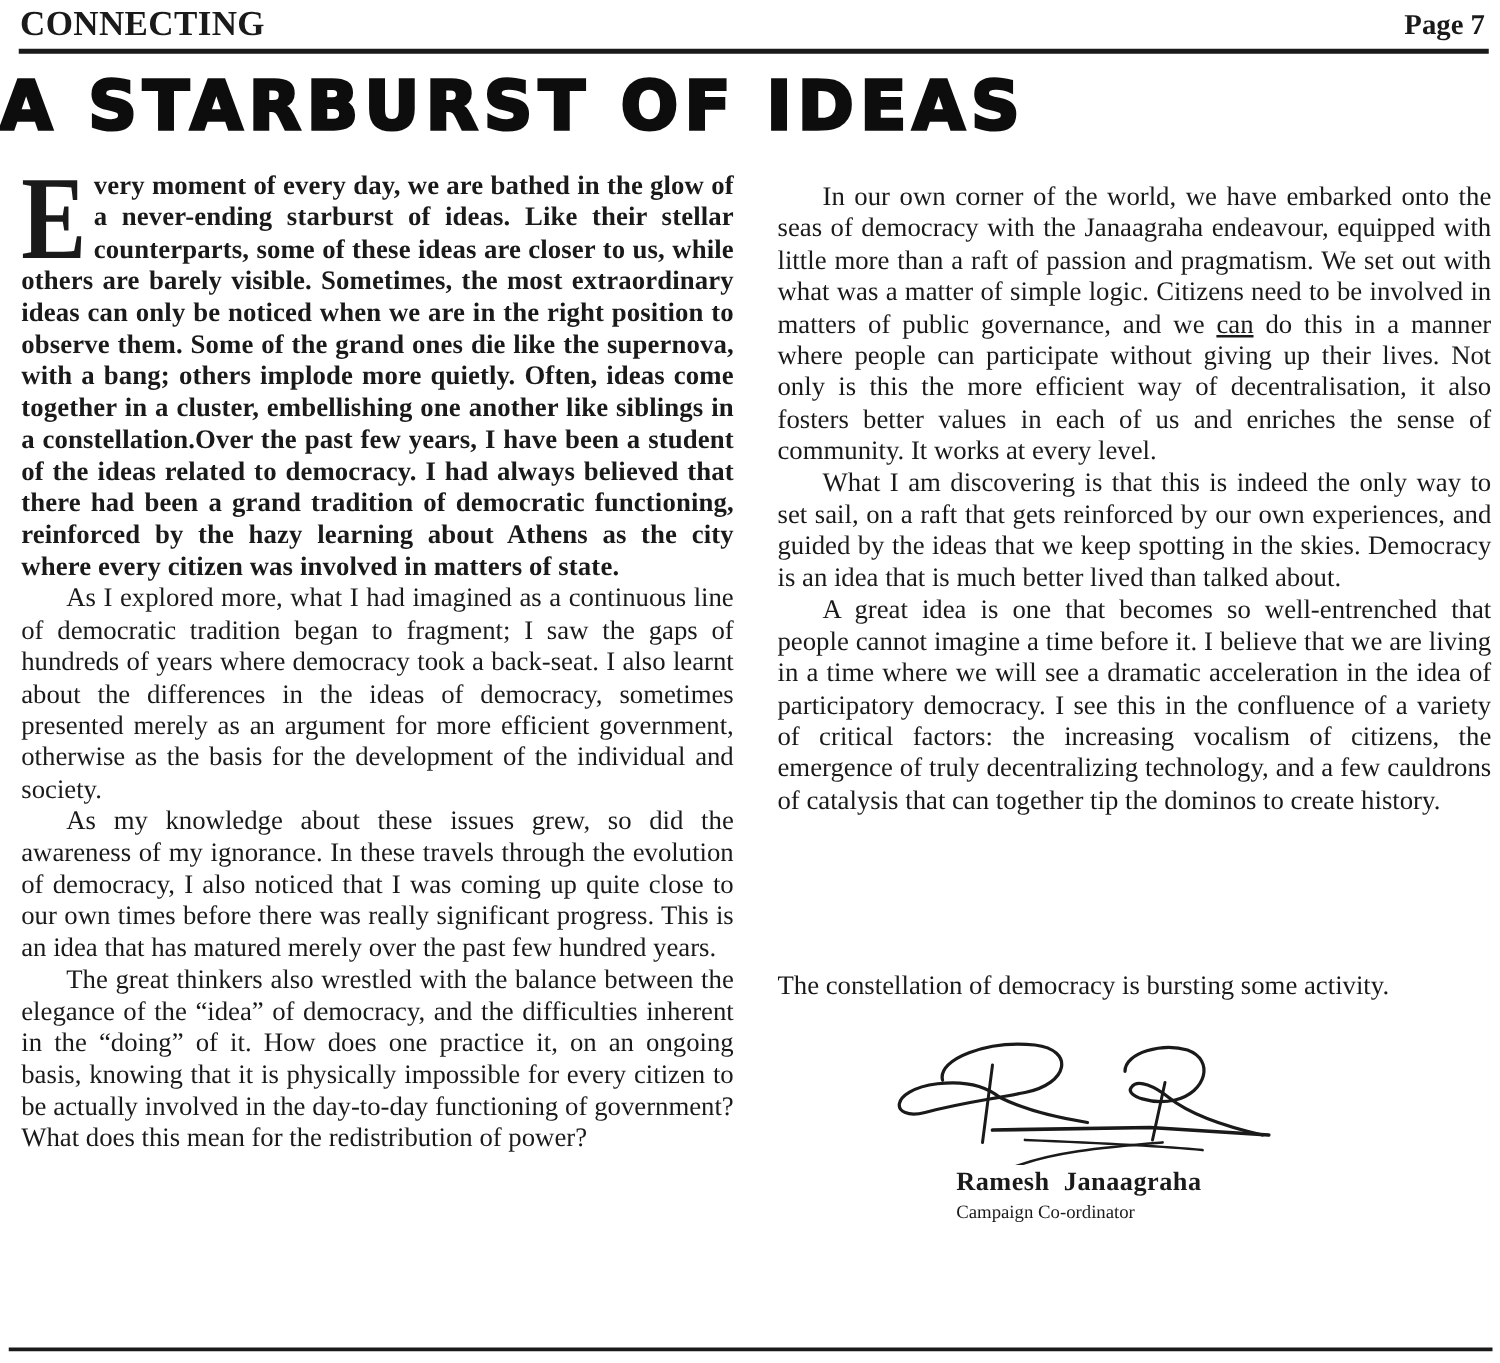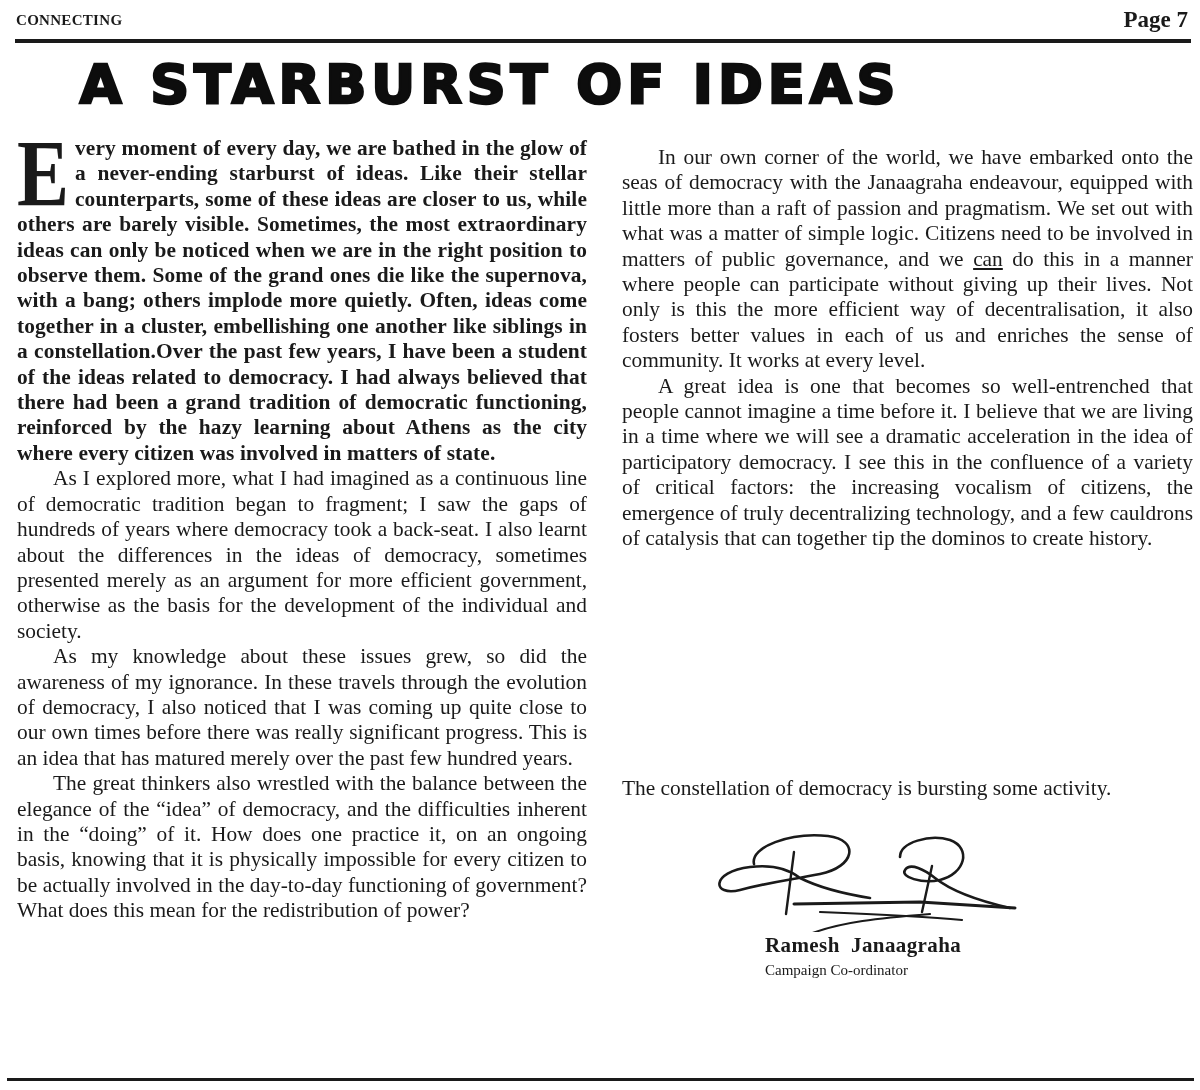--- a/index.html
+++ b/index.html
@@ -12,21 +12,21 @@
       height: 1090px;
       position: relative;
       overflow: hidden;
       color: #1a1a1a;
       font-family: "Liberation Serif", "DejaVu Serif", serif;
     }
     .header-left {
       position: absolute;
       left: 16px;
       top: 6px;
-      font-size: 15px;
+      font-size: 28px;
       font-weight: bold;
       letter-spacing: 0.3px;
       line-height: 28px;
     }
     .header-right {
       position: absolute;
       right: 12px;
       top: 6px;
       font-size: 23px;
       font-weight: bold;
@@ -46,21 +46,21 @@
       top: 1078px;
       width: 1187px;
       height: 3px;
       background: #1a1a1a;
     }
     .title {
       position: absolute;
       left: 0;
       top: 52px;
       width: 980px;
-      text-align: center;
+      text-align: left;
       font-family: "DejaVu Sans", sans-serif;
       font-weight: 900;
       font-size: 54px;
       line-height: 66px;
       letter-spacing: 5px;
       color: #0d0d0d;
       -webkit-text-stroke: 2.6px #0d0d0d;
       transform: scaleY(1.0);
     }
     .col {
@@ -148,20 +148,21 @@
 
 <div class="col col-left">
   <p class="lead"><span class="dropcap">E</span><span>very moment of every day, we are bathed in the glow of a never-ending starburst of ideas.  Like their stellar counterparts, some of these ideas are closer to us, while others are barely visible.  Sometimes, the most extraordinary ideas can only be noticed when we are in the right position to observe them.  Some of the grand ones die like the supernova, with a bang; others implode more quietly.  Often, ideas come together in a cluster, embellishing one another like siblings in a constellation.Over the past few years, I have been a student of the ideas related to democracy.  I had always believed that there had been a grand tradition of democratic functioning, reinforced by the hazy learning about Athens as the city where every citizen was involved in matters of state.</span></p>
   <p>As I explored more, what I had imagined as a continuous line of democratic tradition began to fragment; I saw the gaps of hundreds of years where democracy took a back-seat.  I also learnt about the differences in the ideas of democracy, sometimes presented merely as an argument for more efficient government, otherwise as the basis for the development of the individual and society.</p>
   <p>As my knowledge about these issues grew, so did the awareness of my ignorance.  In these travels through the evolution of democracy, I also noticed that I was coming up quite close to our own times before there was really significant progress.  This is an idea that has matured merely over the past few hundred years.</p>
   <p>The great thinkers also wrestled with the balance between the elegance of the “idea” of democracy, and the difficulties inherent in the “doing” of it.  How does one practice it, on an ongoing basis, knowing that it is physically impossible for every citizen to be actually involved in the day-to-day functioning of government?  What does this mean for the redistribution of power?</p>
 </div>
 
 <div class="col col-right">
   <p><span>In our own corner of the world, we have embarked onto the seas of democracy with the Janaagraha endeavour, equipped with little more than a raft of passion and pragmatism. We set out with what was a matter of simple logic.  Citizens need to be involved in matters of public governance, and we </span><span class="underline">can</span><span> do this in a manner where people can participate without giving up their lives.  Not only is this the more efficient way of decentralisation, it also fosters better values in each of us and enriches the sense of community.  It works at every level.</span></p>
+  <p>What I am discovering is that this is indeed the only way to set sail, on a raft that gets reinforced by our own experiences, and guided by the ideas that we keep spotting in the skies.  Democracy is an idea that is much better lived than talked about.</p>
   <p>A great idea is one that becomes so well-entrenched that people cannot imagine a time before it.  I believe that we are living in a time where we will see a dramatic acceleration in the idea of participatory democracy.  I see this in the confluence of a variety of critical factors: the increasing vocalism of citizens, the emergence of truly decentralizing technology, and a few cauldrons of catalysis that can together tip the dominos to create history.</p>
 </div>
 
 <div class="closing">The constellation of democracy is bursting some activity.</div>
 
 <svg class="signature" viewBox="0 0 330 110" xmlns="http://www.w3.org/2000/svg">
   <g fill="none" stroke="#1a1a1a" stroke-linecap="round" stroke-linejoin="round">
 
     <path d="M44 42 C 40 25, 80 10, 118 14 C 150 18, 145 45, 110 52 C 80 58, 60 60, 30 68 C 2 75, 0 50, 40 45 C 65 42, 80 48, 90 56 C 110 66, 135 72, 160 76" stroke-width="2.6"></path>
 

